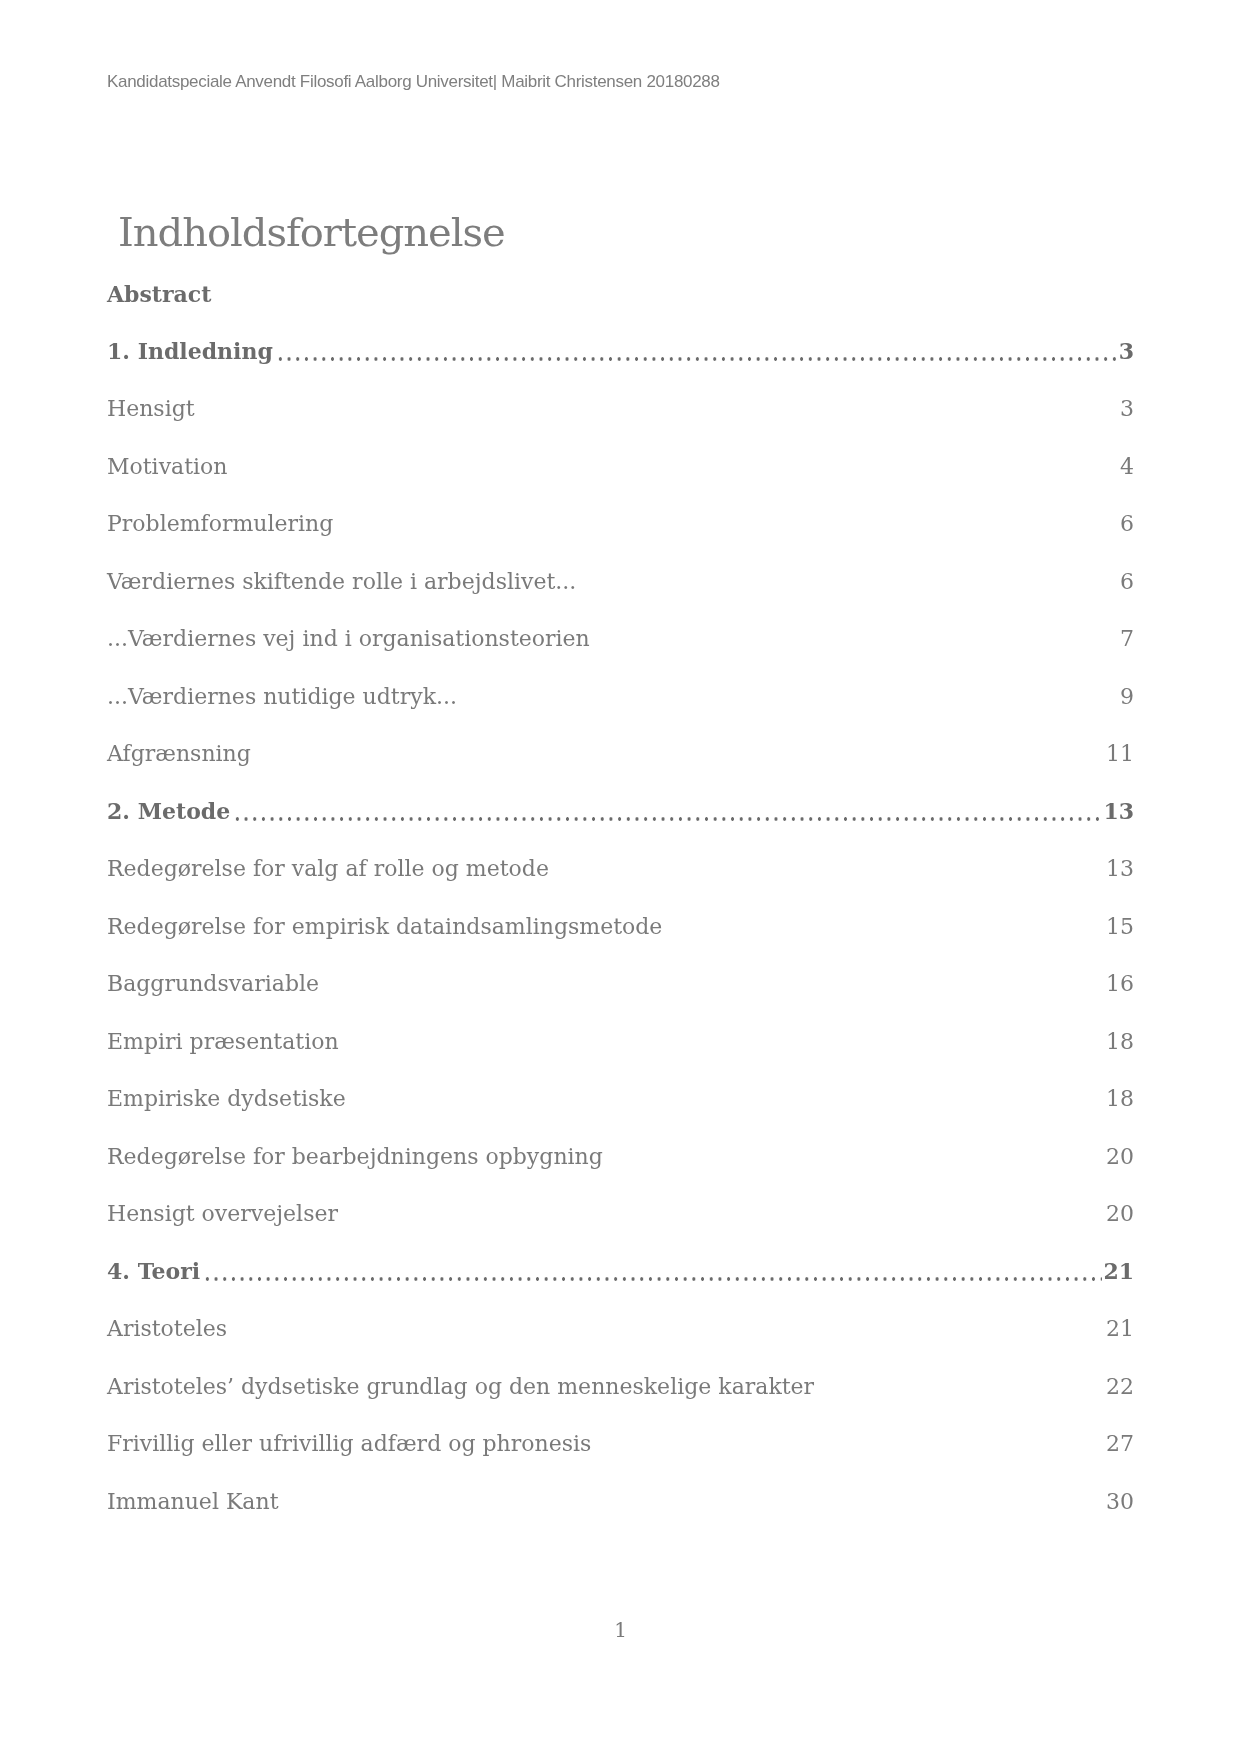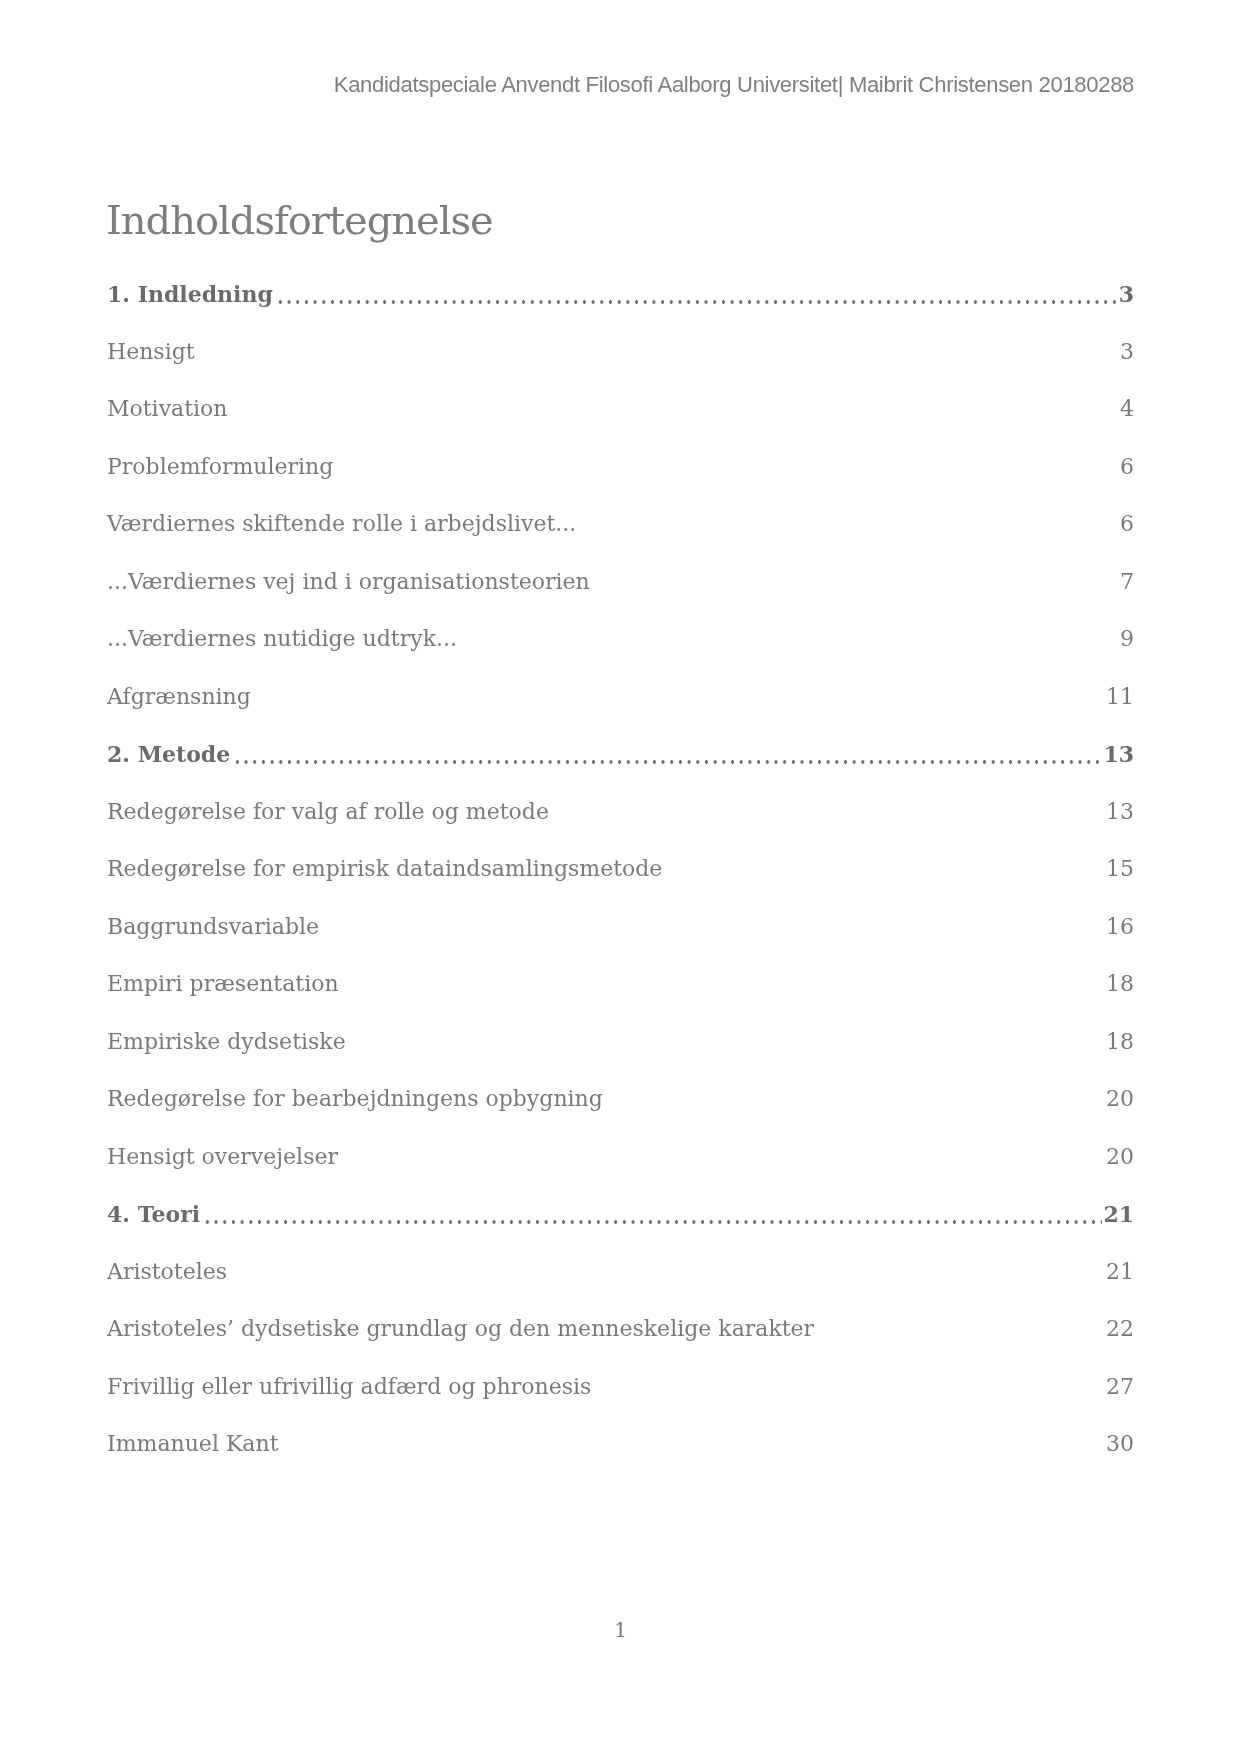--- a/index.html
+++ b/index.html
@@ -13,36 +13,35 @@
     height: 1754px;
     background: #ffffff;
     overflow: hidden;
     font-family: "DejaVu Serif", serif;
   }
   .running-header {
     position: absolute;
     top: 72px;
     left: 107px;
     width: 1027px;
-    text-align: right;
     font-family: "Liberation Sans", sans-serif;
-    font-size: 22px;
+    font-size: 17px;
     letter-spacing: -0.3px;
     color: var(--header-color, #7f7f7f);
     white-space: nowrap;
   }
   .doc-title {
     position: absolute;
     top: 196px;
     left: 106px;
     font-size: 40px;
     font-weight: normal;
     letter-spacing: -1px;
     color: var(--title-color, #7d7d7d);
-    margin: 0;
+    margin: 12px;
     line-height: 1.2;
   }
   .toc {
     position: absolute;
     top: 265px;
     left: 107px;
     width: 1027px;
   }
   .toc-row {
     display: flex;
@@ -89,20 +88,25 @@
 <body style="background: rgb(255, 255, 255);">
 
 <div class="page">
 
   <div class="running-header">Kandidatspeciale Anvendt Filosofi Aalborg Universitet| Maibrit Christensen 20180288</div>
 
   <h1 class="doc-title">Indholdsfortegnelse</h1>
 
   <div class="toc">
       <div class="toc-row chapter">
+    <span class="toc-label">Abstract</span>
+    <span class="toc-spacer"></span>
+    <span class="toc-page"></span>
+  </div>
+      <div class="toc-row chapter">
     <span class="toc-label">1. Indledning</span>
     <span class="toc-leader"></span>
     <span class="toc-page">3</span>
   </div>
       <div class="toc-row">
     <span class="toc-label">Hensigt</span>
     <span class="toc-spacer"></span>
     <span class="toc-page">3</span>
   </div>
       <div class="toc-row">

